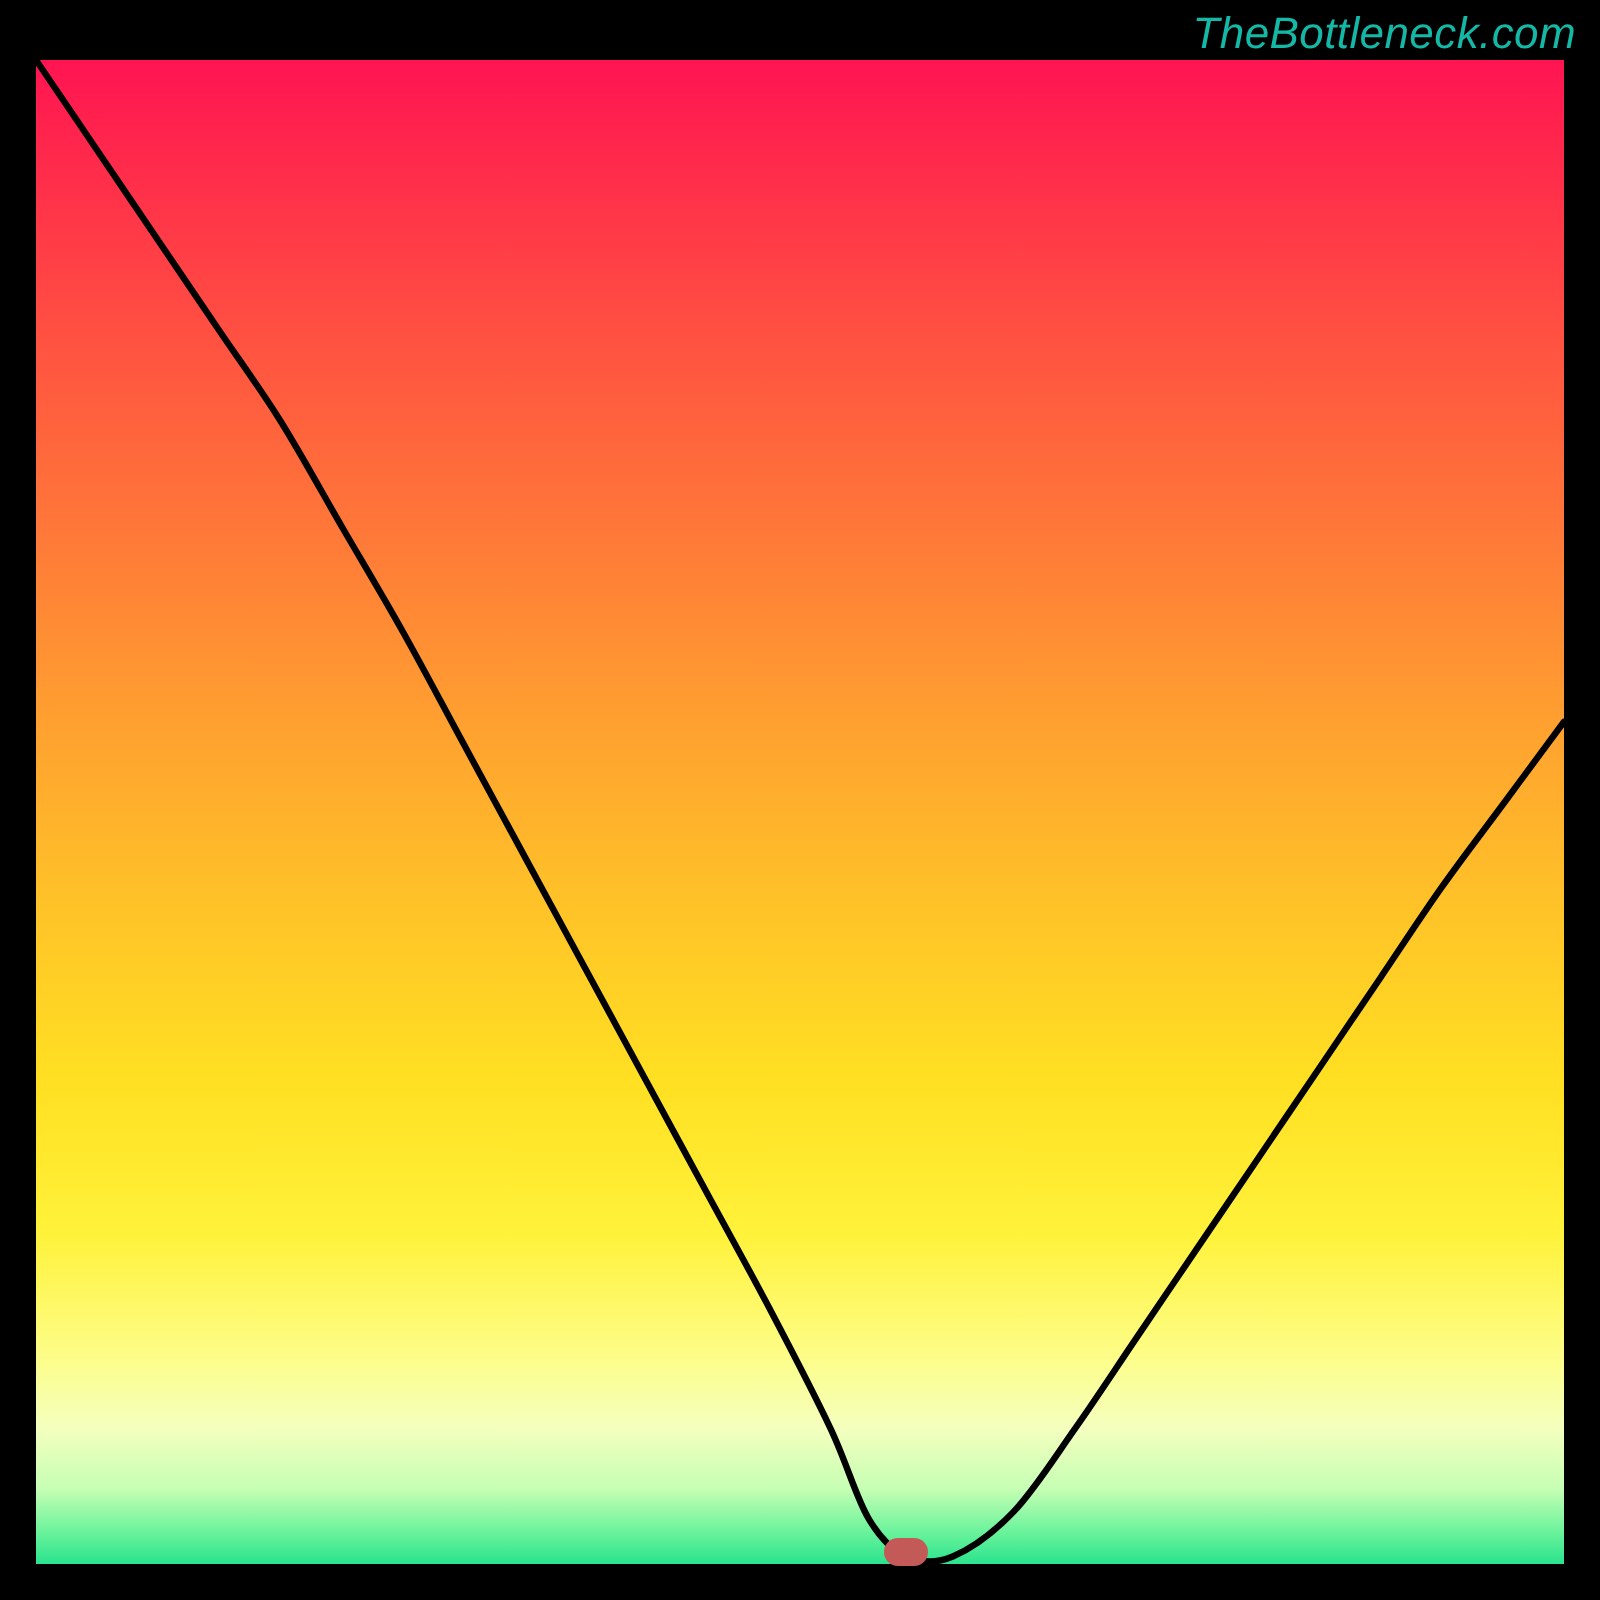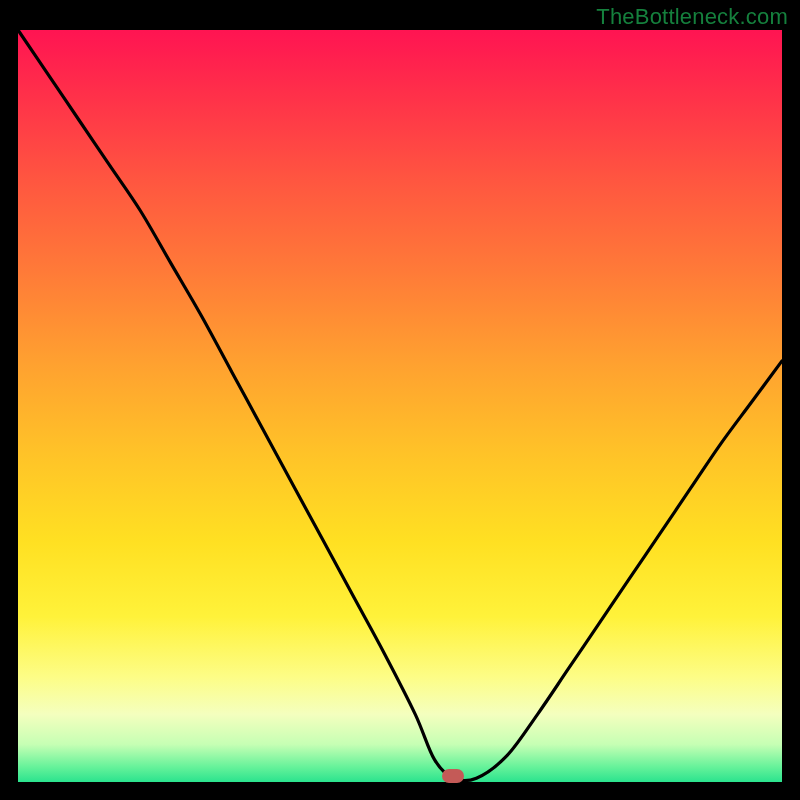--- a/index.html
+++ b/index.html
@@ -14,25 +14,26 @@
   .frame {
     position: relative;
     width: 800px;
     height: 800px;
     background: #000;
   }
   .watermark {
     position: absolute;
     top: 4px;
     right: 12px;
-    color: #15803d;
+    color: #14b8a6;
     font-size: 22px;
     font-weight: 400;
     letter-spacing: 0.2px;
     user-select: none;
+    font-style: italic;
   }
   .plot-bg {
     position: absolute;
     left: 18px;
     top: 30px;
     width: 764px;
     height: 752px;
     
     background: linear-gradient(
       to bottom,

